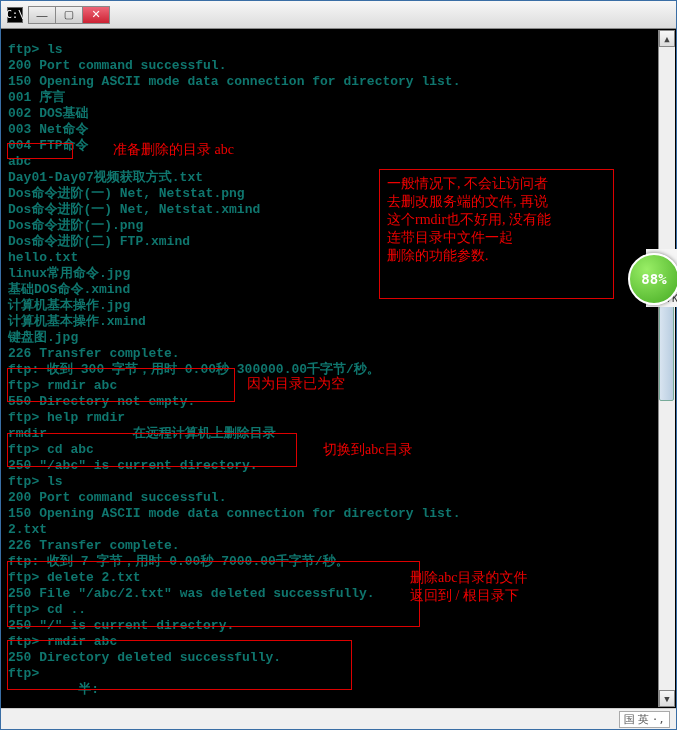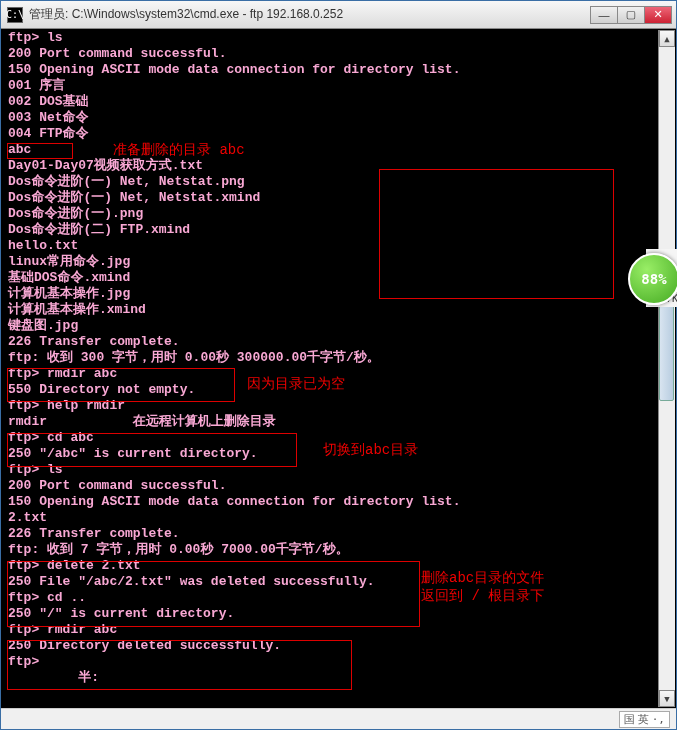--- a/index.html
+++ b/index.html
@@ -56,25 +56,25 @@
   .win-btn.close {
     background: linear-gradient(to bottom, #e67, #c23);
     color: #fff;
   }
   .terminal {
     position: absolute;
     left: 1px; right: 18px;
     top: 29px;
     bottom: 22px;
     background: #000;
-    color: #f9a8d4;
+    color: #0f766e;
     font-family: "NSimSun", "SimSun", "Courier New", monospace;
     font-size: 13px;
     line-height: 16px;
-    padding: 0 6px;
+    padding: 12px 6px;
     white-space: pre;
     font-weight: bold;
   }
   .terminal .line { white-space: pre; }
   .scrollbar {
     position: absolute;
     right: 1px; top: 29px; bottom: 22px;
     width: 17px;
     background: #efefef;
     border-left: 1px solid #888;
@@ -97,21 +97,21 @@
   }
   .annot-box {
     position: absolute;
     border: 1px solid #d00;
     pointer-events: none;
   }
   .annot-text {
     position: absolute;
     color: #e00;
     font-size: 14px;
-    font-family: Liberation Mono, monospace;
+    font-family: Liberation Serif, serif;
     white-space: pre;
     line-height: 18px;
   }
   .badge {
     position: absolute;
     right: -4px;
     top: 252px;
     width: 52px; height: 52px;
     background: radial-gradient(circle at 35% 30%, #9e6, #4a2);
     border-radius: 50%;
@@ -158,49 +158,53 @@
     display:flex;align-items:center;gap:3px;
   }
 </style>
 </head>
 <body>
 
 <div class="window">
 
   <div class="titlebar">
     <span class="title-icon">C:\</span>
-    <span class="title-text">管理员: C:\Windows\system32\cmd.exe - ftp  192.168.0.252</span>
     <div class="win-buttons">
       <div class="win-btn">—</div>
       <div class="win-btn">▢</div>
       <div class="win-btn close">✕</div>
     </div>
   </div>
 
   <div class="terminal" id="terminal"><div class="line">ftp&gt; ls</div><div class="line">200 Port command successful.</div><div class="line">150 Opening ASCII mode data connection for directory list.</div><div class="line">001 序言</div><div class="line">002 DOS基础</div><div class="line">003 Net命令</div><div class="line">004 FTP命令</div><div class="line">abc</div><div class="line">Day01-Day07视频获取方式.txt</div><div class="line">Dos命令进阶(一) Net, Netstat.png</div><div class="line">Dos命令进阶(一) Net, Netstat.xmind</div><div class="line">Dos命令进阶(一).png</div><div class="line">Dos命令进阶(二) FTP.xmind</div><div class="line">hello.txt</div><div class="line">linux常用命令.jpg</div><div class="line">基础DOS命令.xmind</div><div class="line">计算机基本操作.jpg</div><div class="line">计算机基本操作.xmind</div><div class="line">键盘图.jpg</div><div class="line">226 Transfer complete.</div><div class="line">ftp: 收到 300 字节，用时 0.00秒 300000.00千字节/秒。</div><div class="line">ftp&gt; rmdir abc</div><div class="line">550 Directory not empty.</div><div class="line">ftp&gt; help rmdir</div><div class="line">rmdir           在远程计算机上删除目录</div><div class="line">ftp&gt; cd abc</div><div class="line">250 "/abc" is current directory.</div><div class="line">ftp&gt; ls</div><div class="line">200 Port command successful.</div><div class="line">150 Opening ASCII mode data connection for directory list.</div><div class="line">2.txt</div><div class="line">226 Transfer complete.</div><div class="line">ftp: 收到 7 字节，用时 0.00秒 7000.00千字节/秒。</div><div class="line">ftp&gt; delete 2.txt</div><div class="line">250 File "/abc/2.txt" was deleted successfully.</div><div class="line">ftp&gt; cd ..</div><div class="line">250 "/" is current directory.</div><div class="line">ftp&gt; rmdir abc</div><div class="line">250 Directory deleted successfully.</div><div class="line">ftp&gt;</div><div class="line"></div><div class="line">         半:</div></div>
 
   <div class="scrollbar">
     <div class="sb-btn">▲</div>
     <div class="sb-thumb"></div>
     <div class="sb-btn" style="position:absolute;bottom:0;">▼</div>
   </div>
 
   <div class="annot-box" style="left:6px; top:142px; width:66px; height:16px;"></div>
   <div class="annot-text" style="left:112px; top:140px;">准备删除的目录 abc</div>
 
   <div class="annot-box" style="left:378px; top:168px; width:235px; height:130px;"></div>
+  <div class="annot-text" style="left:386px; top:174px;">一般情况下, 不会让访问者
+去删改服务端的文件, 再说
+这个rmdir也不好用, 没有能
+连带目录中文件一起
+删除的功能参数.</div>
 
   <div class="annot-box" style="left:6px; top:367px; width:228px; height:34px;"></div>
   <div class="annot-text" style="left:246px; top:374px;">因为目录已为空</div>
 
   <div class="annot-box" style="left:6px; top:432px; width:290px; height:34px;"></div>
   <div class="annot-text" style="left:322px; top:440px;">切换到abc目录</div>
 
   <div class="annot-box" style="left:6px; top:560px; width:413px; height:66px;"></div>
-  <div class="annot-text" style="left:420px; top:568px;">删除abc目录的文件
+  <div class="annot-text" style="left:409px; top:568px;">删除abc目录的文件
 返回到 / 根目录下</div>
 
   <div class="annot-box" style="left:6px; top:639px; width:345px; height:50px;"></div>
 
   <div class="badge">
     <span>88%</span>
   </div>
   <div class="badge-side">
     <div><span class="up">▲</span> <span>0K/</span></div>
     <div><span class="dn">▼</span> <span>0.07K/</span></div>

